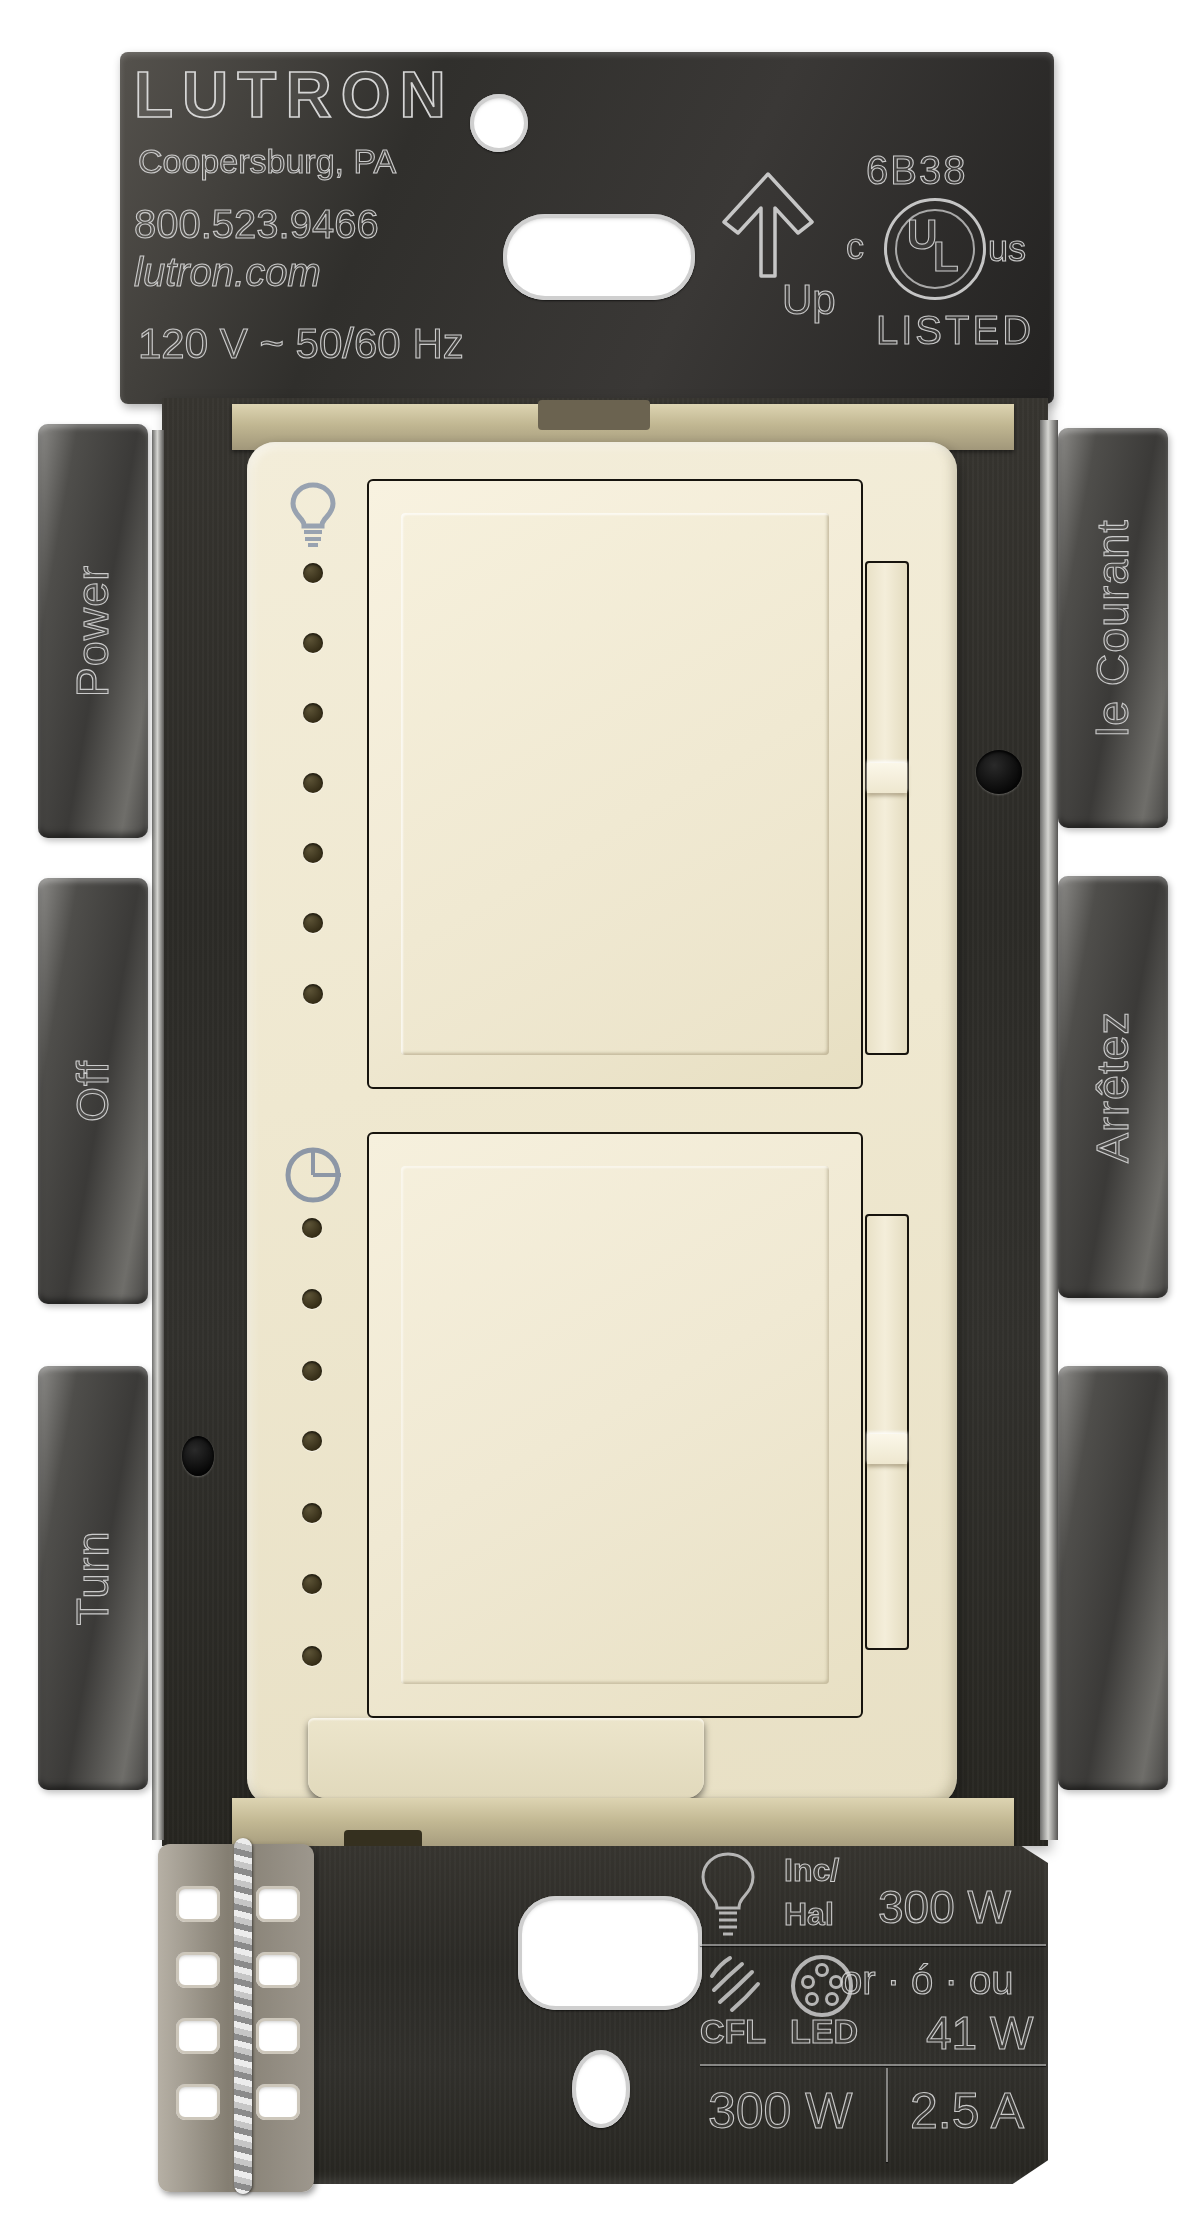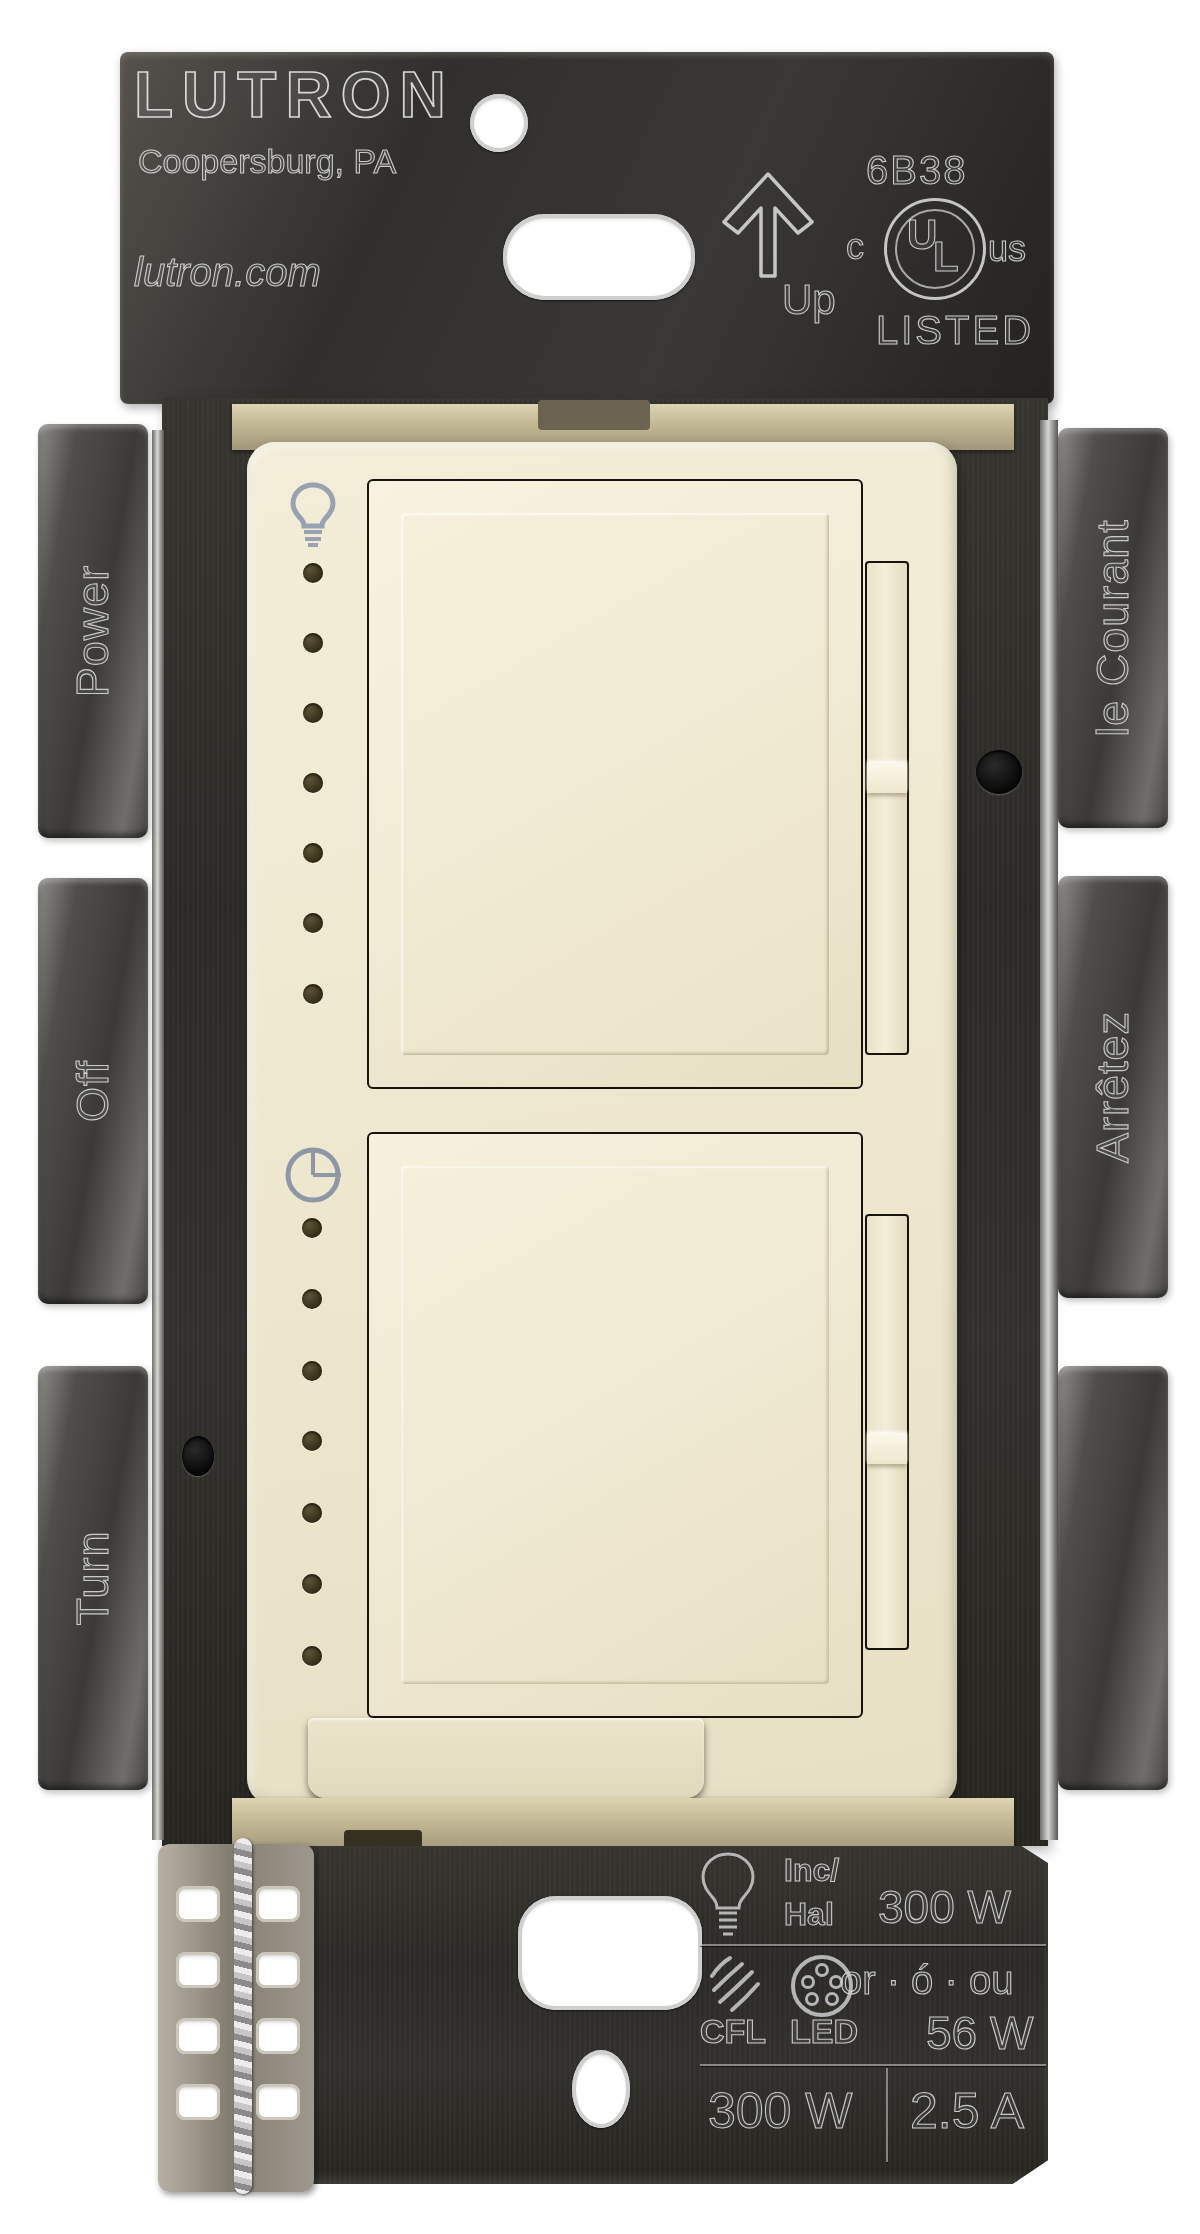--- a/index.html
+++ b/index.html
@@ -60,21 +60,23 @@
 <body>
 
 <div id="stage">
 
   <div class="abs steel-dark" style="left:120px;top:52px;width:934px;height:352px;border-radius:8px;
               box-shadow:2px 4px 10px rgba(0,0,0,0.3),inset 0 3px 6px rgba(255,255,255,0.18);">
   </div>
 
   <div class="abs eng eng-big" style="left:134px;top:58px;font-size:64px;font-weight:bold;letter-spacing:9px;">LUTRON</div>
   <div class="abs eng" style="left:138px;top:142px;font-size:34px;">Coopersburg, PA</div>
+  <div class="abs eng" style="left:134px;top:202px;font-size:40px;">800.523.9466</div>
   <div class="abs eng" style="left:134px;top:250px;font-size:40px;font-style:italic;">lutron.com</div>
+  <div class="abs eng" style="left:138px;top:320px;font-size:42px;">120 V ~ 50/60 Hz</div>
 
   <div class="abs hole" style="left:470px;top:94px;width:58px;height:58px;border-radius:50%;"></div>
   <div class="abs hole" style="left:503px;top:214px;width:192px;height:86px;border-radius:42px;"></div>
 
   <svg class="abs" style="left:712px;top:162px;" width="112" height="118" viewBox="0 0 112 118">
     <path d="M12 60 L56 12 L100 60 L86 71 L63 46 L63 114 L49 114 L49 46 L26 71 Z" fill="none" stroke="rgba(214,214,214,0.9)" stroke-width="3.5" stroke-linejoin="round"></path>
   </svg>
   <div class="abs eng" style="left:782px;top:276px;font-size:42px;">Up</div>
 
   <div class="abs eng" style="left:866px;top:148px;font-size:40px;letter-spacing:2px;">6B38</div>
@@ -208,20 +210,20 @@
     <circle cx="34" cy="34" r="29" fill="none" stroke="rgba(205,205,205,0.85)" stroke-width="4"></circle>
     <circle cx="34" cy="18" r="5.5" fill="none" stroke="rgba(205,205,205,0.85)" stroke-width="3"></circle>
     <circle cx="20" cy="30" r="5.5" fill="none" stroke="rgba(205,205,205,0.85)" stroke-width="3"></circle>
     <circle cx="48" cy="30" r="5.5" fill="none" stroke="rgba(205,205,205,0.85)" stroke-width="3"></circle>
     <circle cx="24" cy="47" r="5.5" fill="none" stroke="rgba(205,205,205,0.85)" stroke-width="3"></circle>
     <circle cx="44" cy="47" r="5.5" fill="none" stroke="rgba(205,205,205,0.85)" stroke-width="3"></circle>
   </svg>
   <div class="abs eng" style="left:840px;top:1958px;font-size:40px;font-weight:normal;">or · ó · ou</div>
   <div class="abs eng" style="left:700px;top:2012px;font-size:34px;font-weight:bold;">CFL</div>
   <div class="abs eng" style="left:790px;top:2012px;font-size:34px;font-weight:bold;">LED</div>
-  <div class="abs eng" style="left:926px;top:2006px;font-size:46px;">56 W</div>
+  <div class="abs eng" style="left:926px;top:2006px;font-size:46px;">41 W</div>
 
   <div class="abs hairline" style="left:700px;top:2064px;width:346px;height:2px;"></div>
   <div class="abs hairline" style="left:886px;top:2068px;width:2px;height:94px;"></div>
   <div class="abs eng" style="left:708px;top:2082px;font-size:50px;">300 W</div>
   <div class="abs eng" style="left:910px;top:2082px;font-size:50px;text-align:center;">2.5 A</div>
 
 </div>
 
 </body></html>

